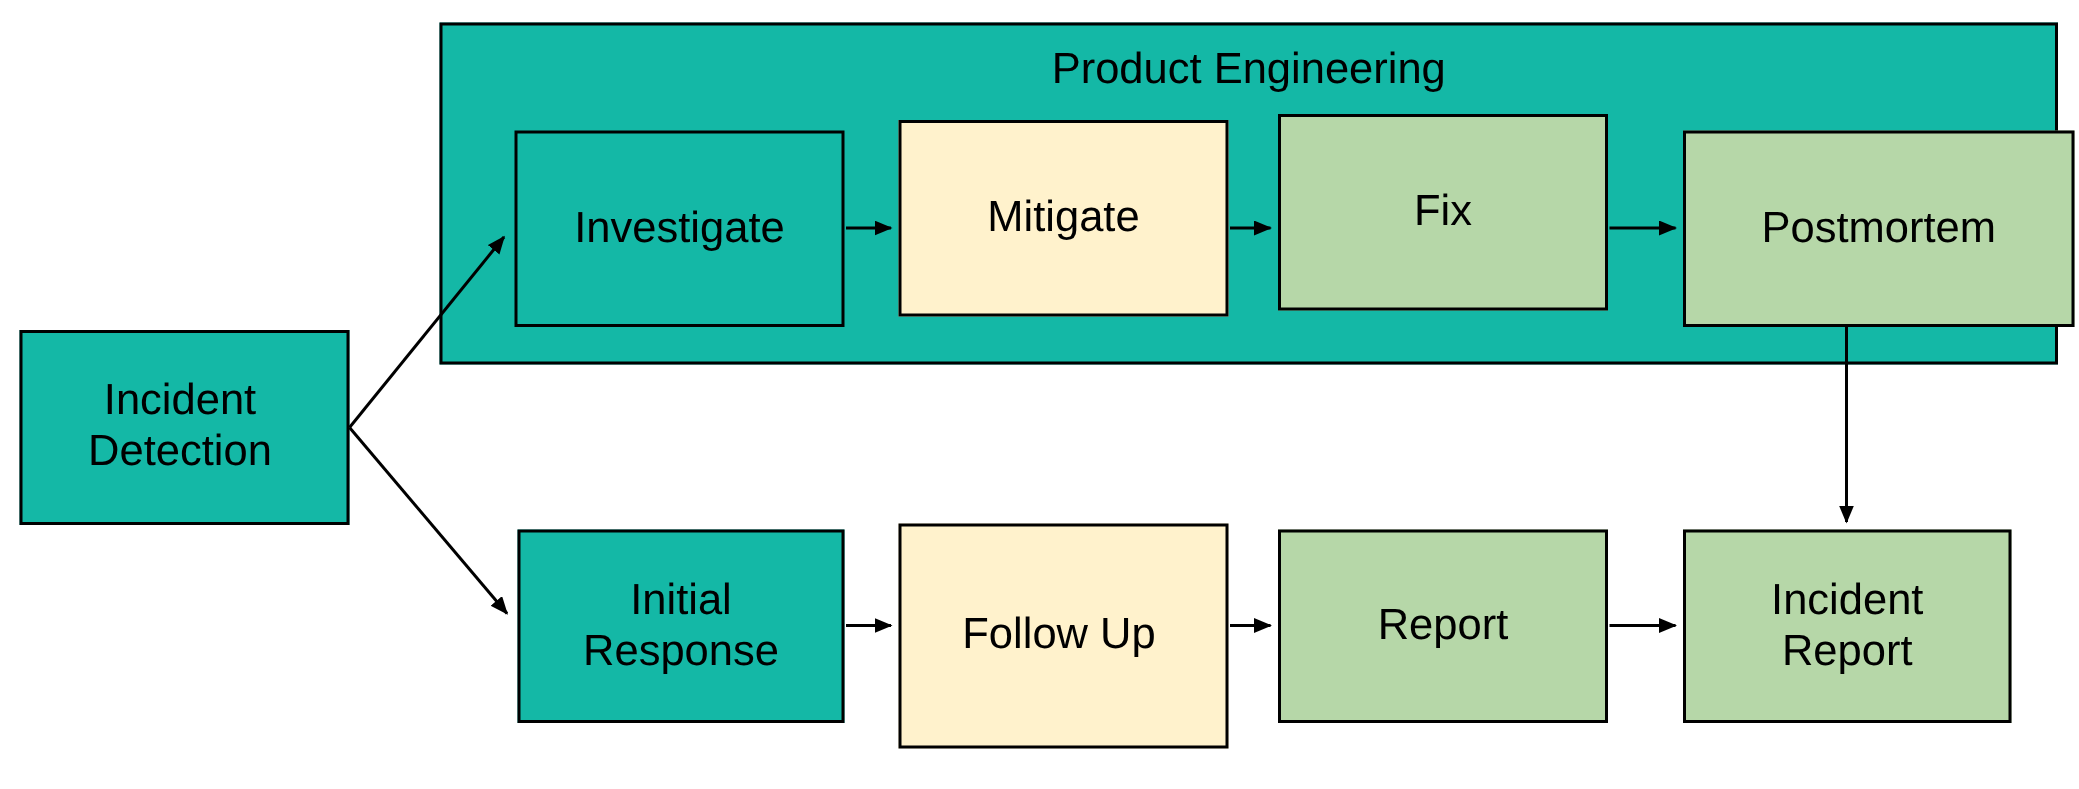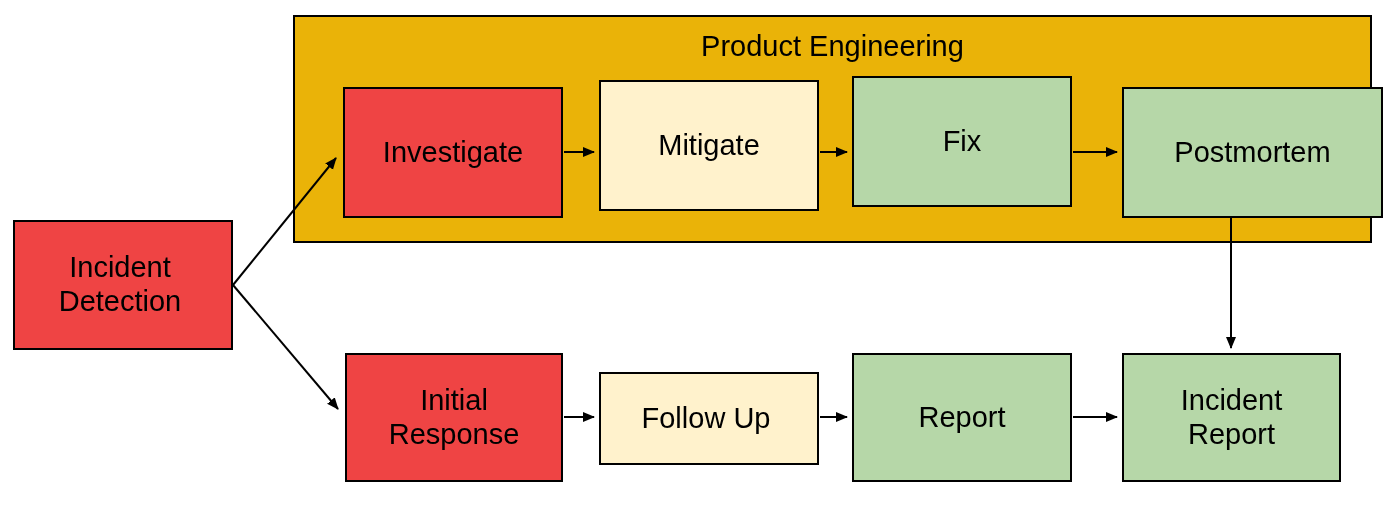--- a/index.html
+++ b/index.html
@@ -7,21 +7,21 @@
     position: relative;
     width: 1386px;
     height: 526px;
     background: #ffffff;
     font-family: "Liberation Sans", "DejaVu Sans", sans-serif;
     color: #000000;
     overflow: hidden;
   }
   .lane {
     position: absolute;
-    background: #eab308;
+    background: #14b8a6;
     border: 2px solid #000000;
     box-sizing: border-box;
     padding-left: 37px;
   }
   .lane-top    { left: 293px; top: 15px;  width: 1079px; height: 228px; }
   .lane-bottom { left: 293px; top: 275px; width: 1079px; height: 242px; }
   .lane-title {
     position: absolute;
     left: 0; right: 0;
     top: 12px;
@@ -35,31 +35,31 @@
     border: 2px solid #000000;
     box-sizing: border-box;
     display: flex;
     align-items: center;
     justify-content: center;
     text-align: center;
     font-size: 29px;
     line-height: 1.17;
     padding: 0 22px;
   }
-  .fill-red    { background: #ef4444; }
+  .fill-red    { background: #14b8a6; }
   .fill-yellow { background: #fff2cc; }
   .fill-green  { background: #b6d7a8; }
 
   .node-start            { left: 13px;   top: 220px; width: 220px; height: 130px; padding-left: 16px; }
   .node-investigate      { left: 343px;  top: 87px;  width: 220px; height: 131px; }
   .node-mitigate         { left: 599px;  top: 80px;  width: 220px; height: 131px; }
   .node-fix              { left: 852px;  top: 76px;  width: 220px; height: 131px; }
   .node-postmortem       { left: 1122px; top: 87px;  width: 261px; height: 131px; }
   .node-initial-response { left: 345px;  top: 353px; width: 218px; height: 129px; }
-  .node-follow-up        { left: 599px;  top: 372px; width: 220px; height: 93px; padding-left: 16px; }
+  .node-follow-up        { left: 599px;  top: 349px; width: 220px; height: 150px; padding-left: 16px; }
   .node-close            { left: 852px;  top: 353px; width: 220px; height: 129px; }
   .node-incident-report  { left: 1122px; top: 353px; width: 219px; height: 129px; }
 
   .arrows {
     position: absolute;
     left: 0; top: 0;
     width: 1386px;
     height: 526px;
     pointer-events: none;
   }

